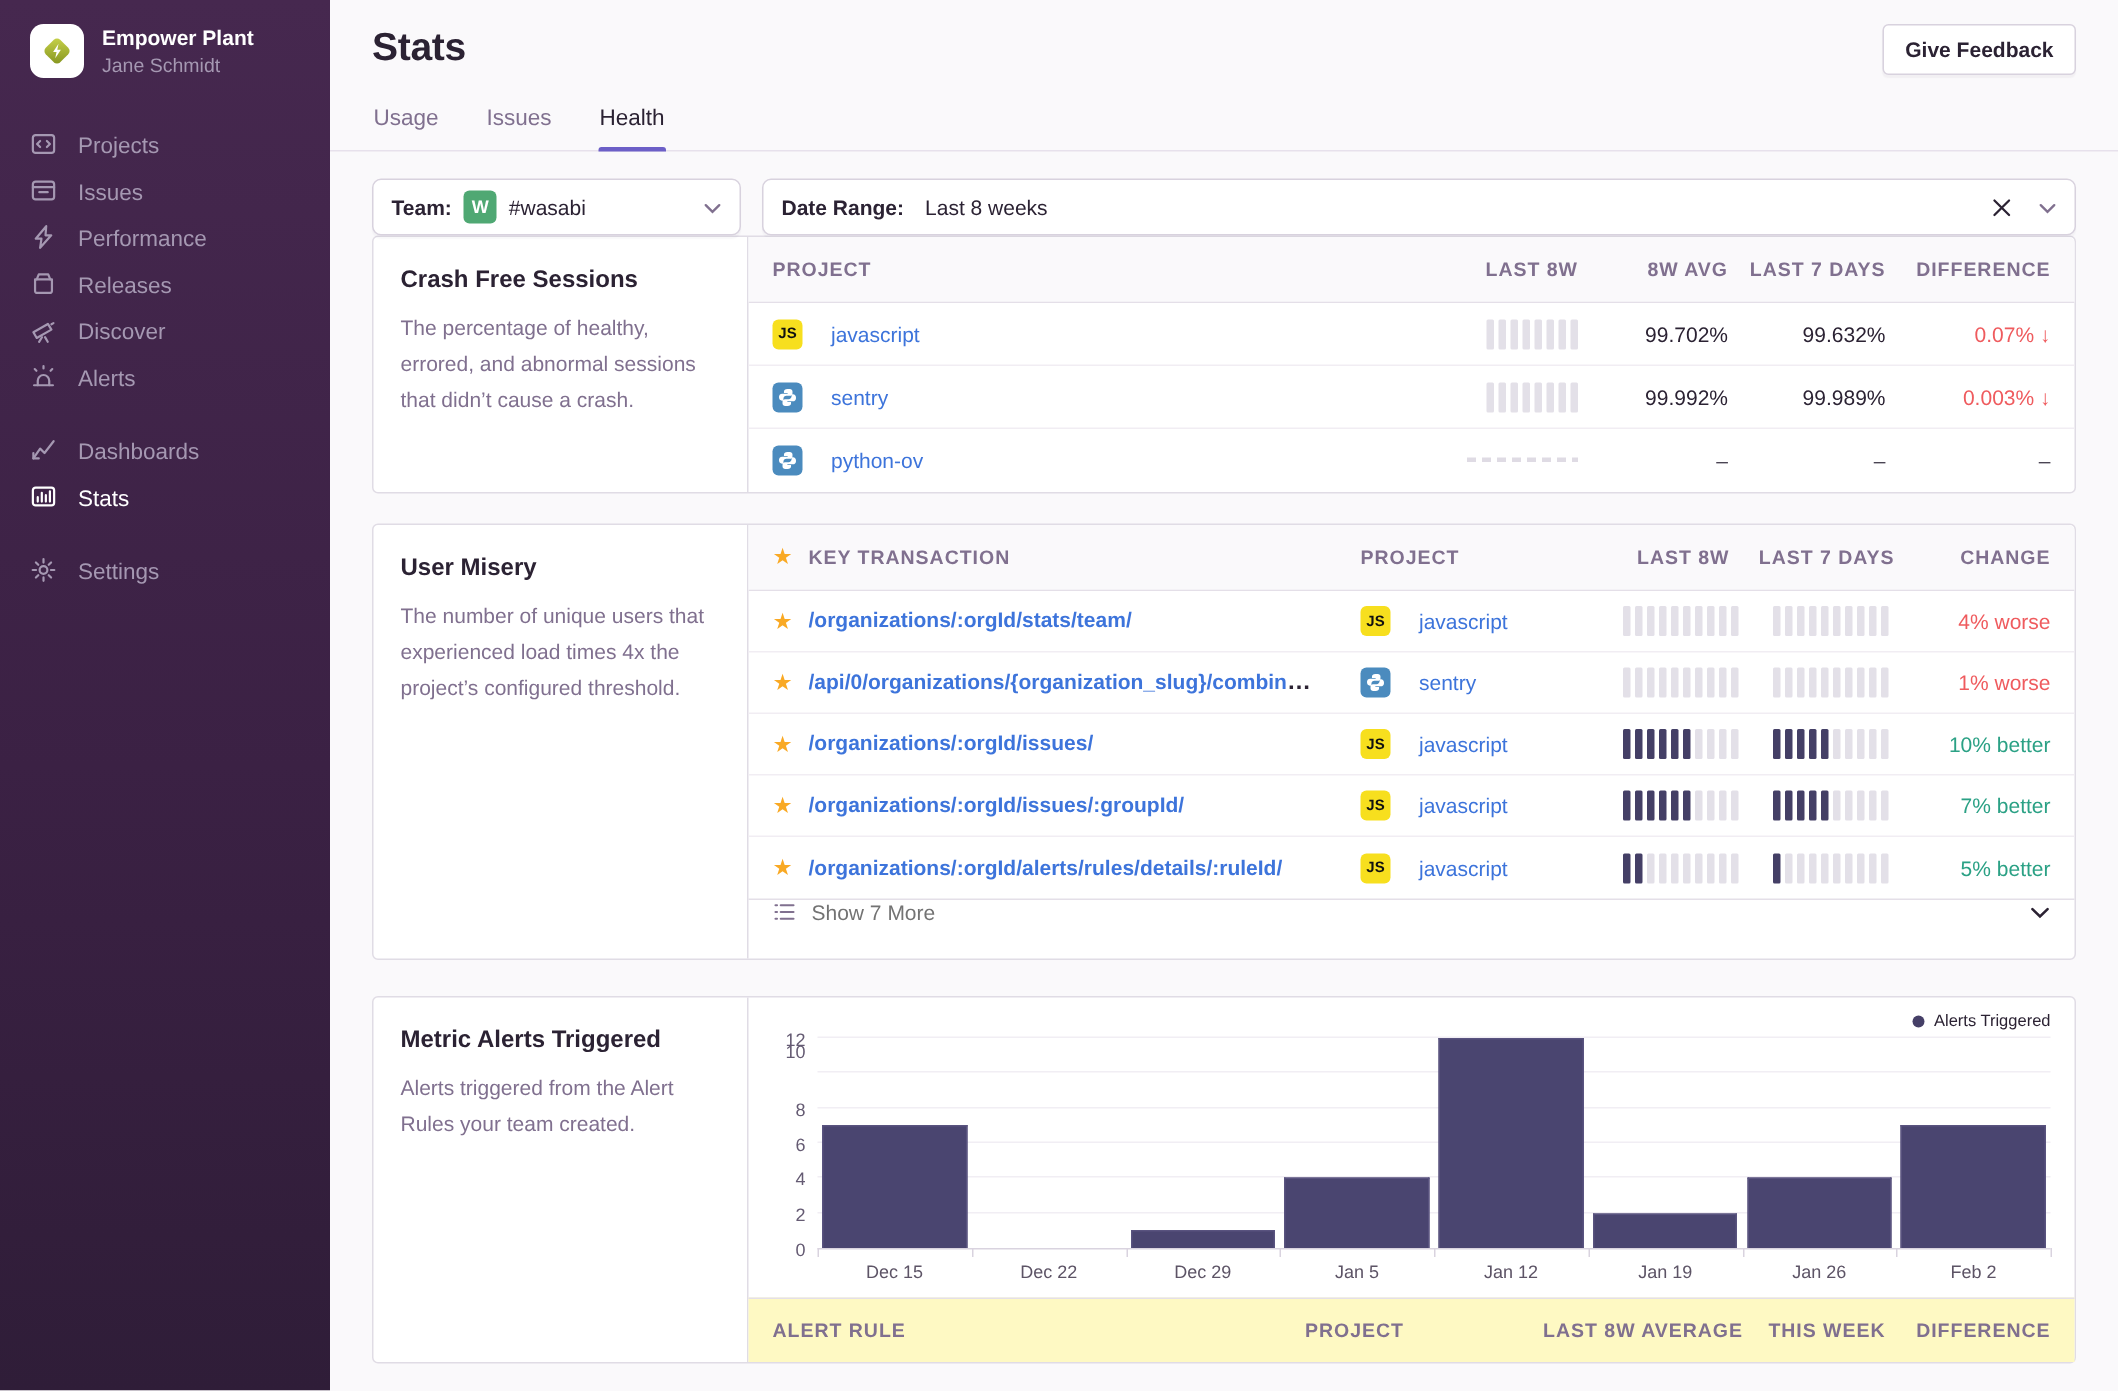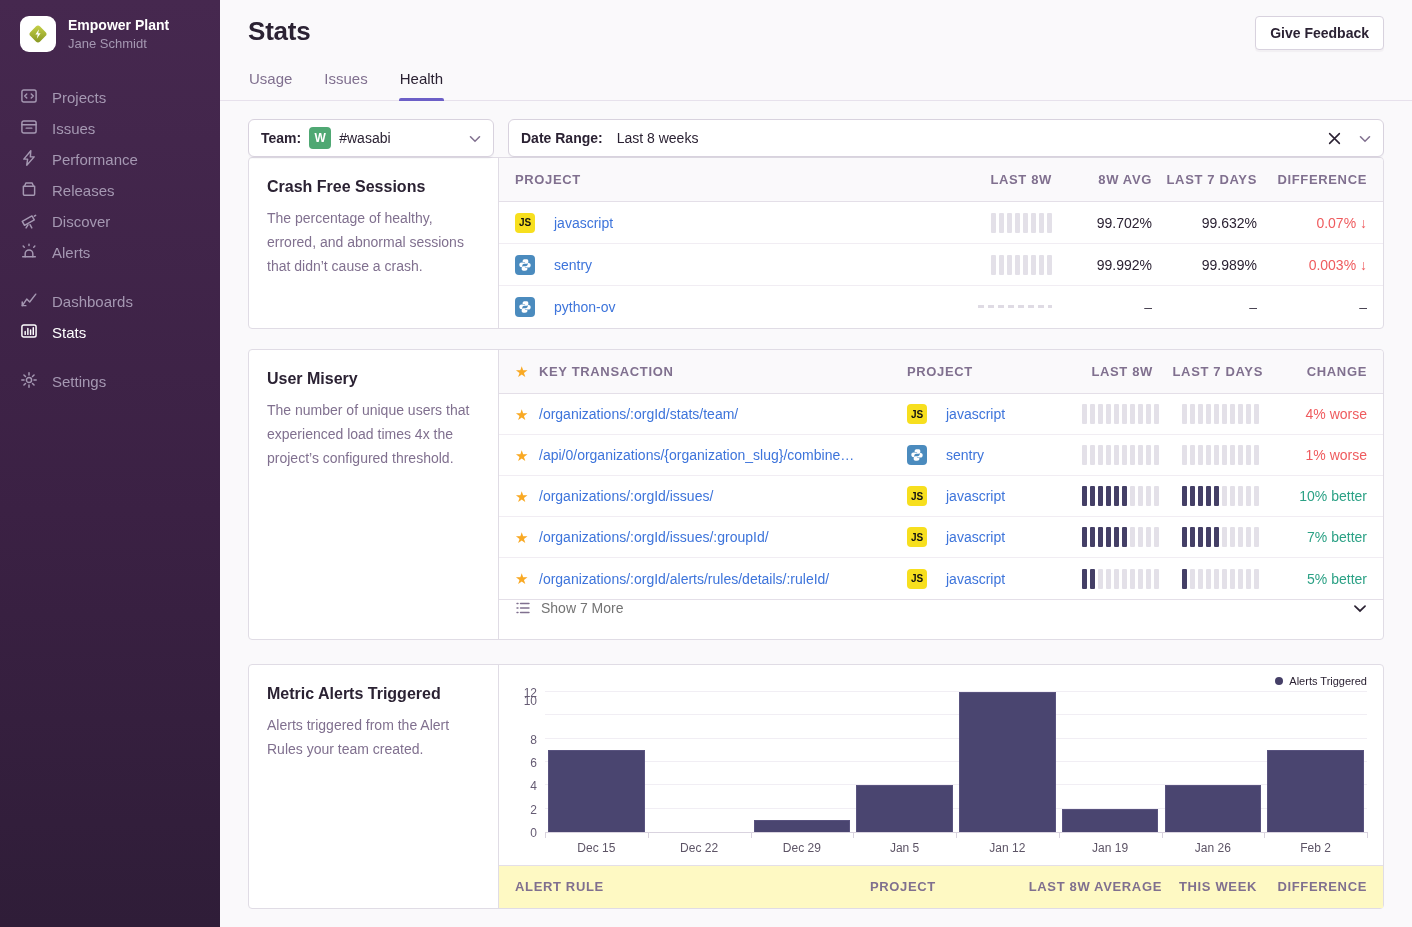--- a/index.html
+++ b/index.html
@@ -79,21 +79,21 @@
   .spark { display:inline-flex; align-items:flex-end; gap:3px; height:20px; }
   .spark i { display:block; width:5px; height:20px; background:#E3E0E8; border-radius:1px; }
   .spark i.dk { background:#443F66; }
   .spark-dash { width:74px; height:3px; margin-bottom:1px;
     background:repeating-linear-gradient(90deg,#DFDBE4 0 6px,transparent 6px 10px); }
   
   .misery-head, .misery-row { display:grid; grid-template-columns:24px 1fr 150px 110px 100px 100px; align-items:center; padding:0 16px; }
   .misery-head { height:44px; }
   .misery-row { height:41px; }
   .star { color:#F9A924; font-size:15px; line-height:1; }
-  .txn { overflow:hidden; white-space:nowrap; text-overflow:ellipsis; padding-right:33px; }
+  .txn { overflow:hidden; white-space:nowrap; text-overflow:ellipsis; padding-right:33px;font-weight:bold; }
   .spark-right { justify-self:end; padding-right:8px; }
   .show-more { border-top:1px solid #E4DFE8; height:40px; display:flex; align-items:flex-start; gap:10px; padding:0 16px; font-size:14px; color:#737373; cursor:pointer; }
   
   .chart { padding:8px 16px 0 10px; }
   .chart-top { display:flex; justify-content:flex-end; height:16px; align-items:center; }
   .legend { display:flex; align-items:center; gap:6px; font-size:11px; color:#2B2233; cursor:pointer; }
   .legend-dot { width:8px; height:8px; border-radius:50%; background:#453F67; }
   .plot { display:flex; margin-top:4px; }
   .yaxis { width:28px; margin-right:8px; position:relative; height:140px; flex:none; }
   .ytick { position:absolute; right:0; font-size:12px; color:#655B73; }

